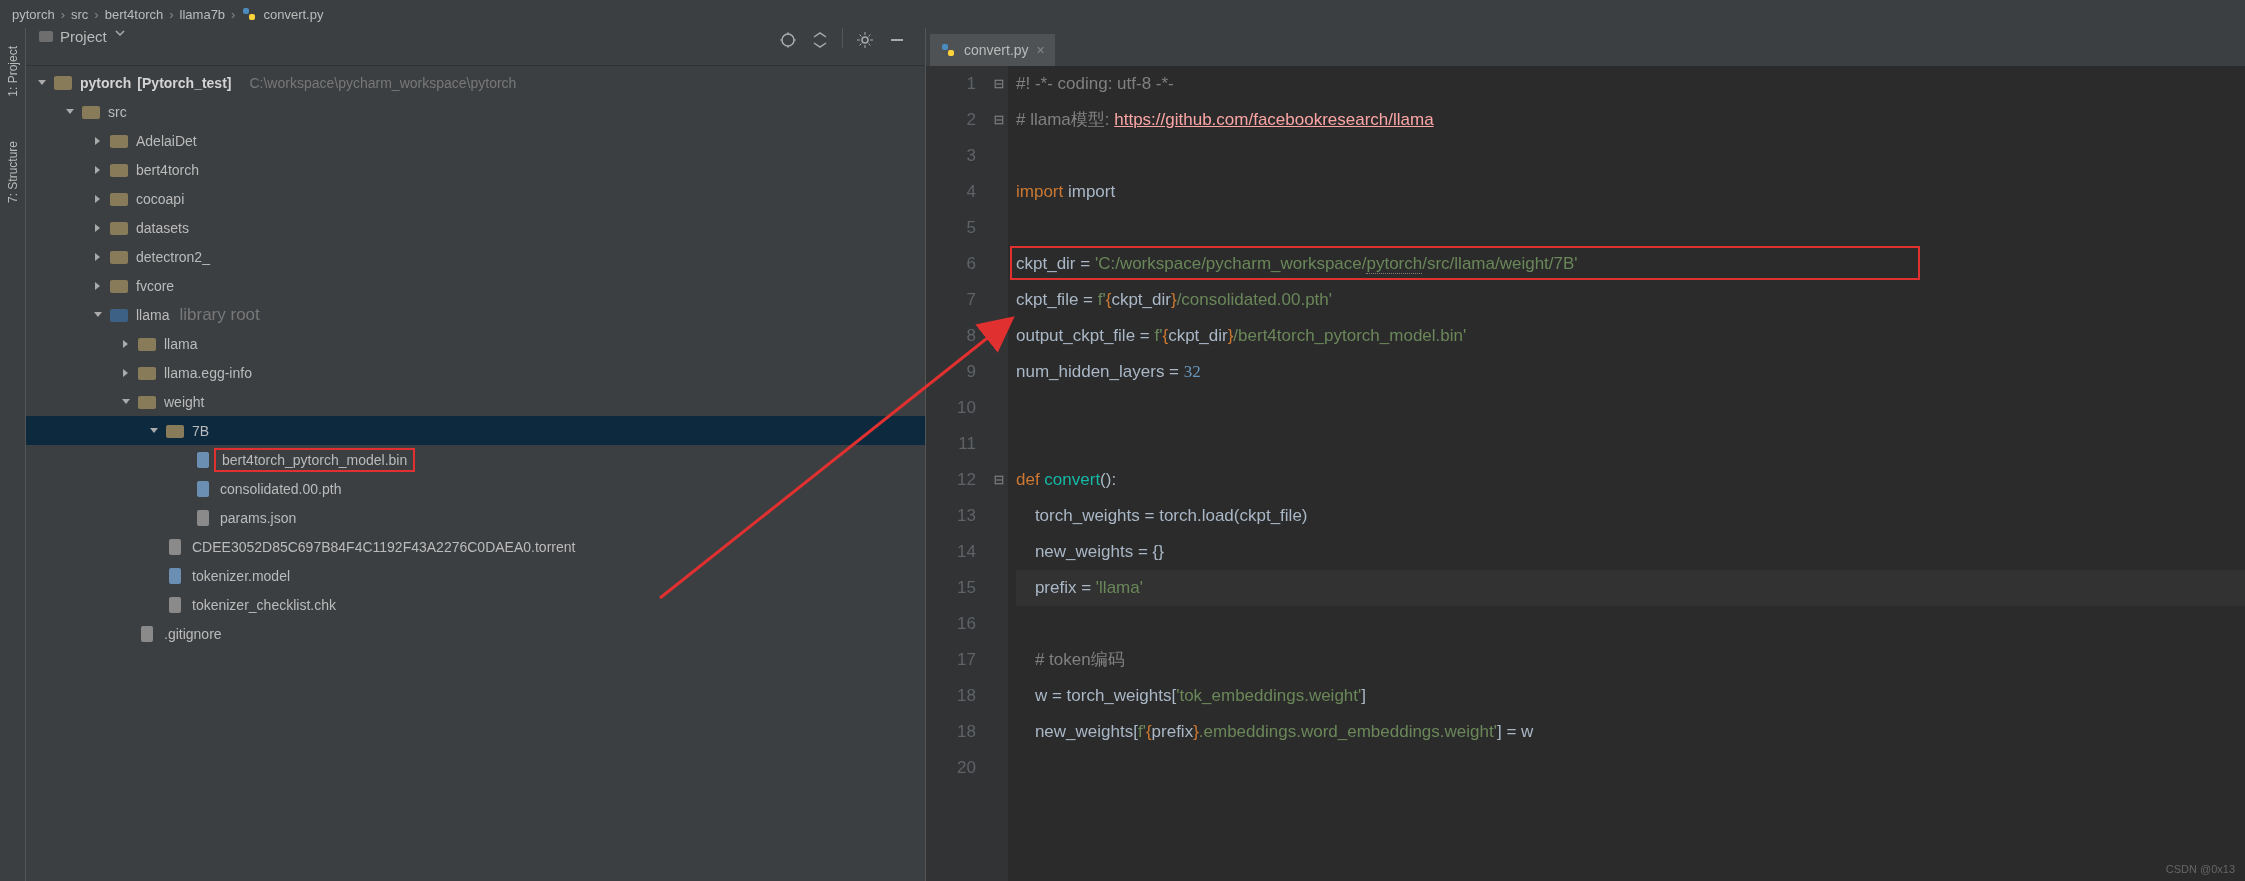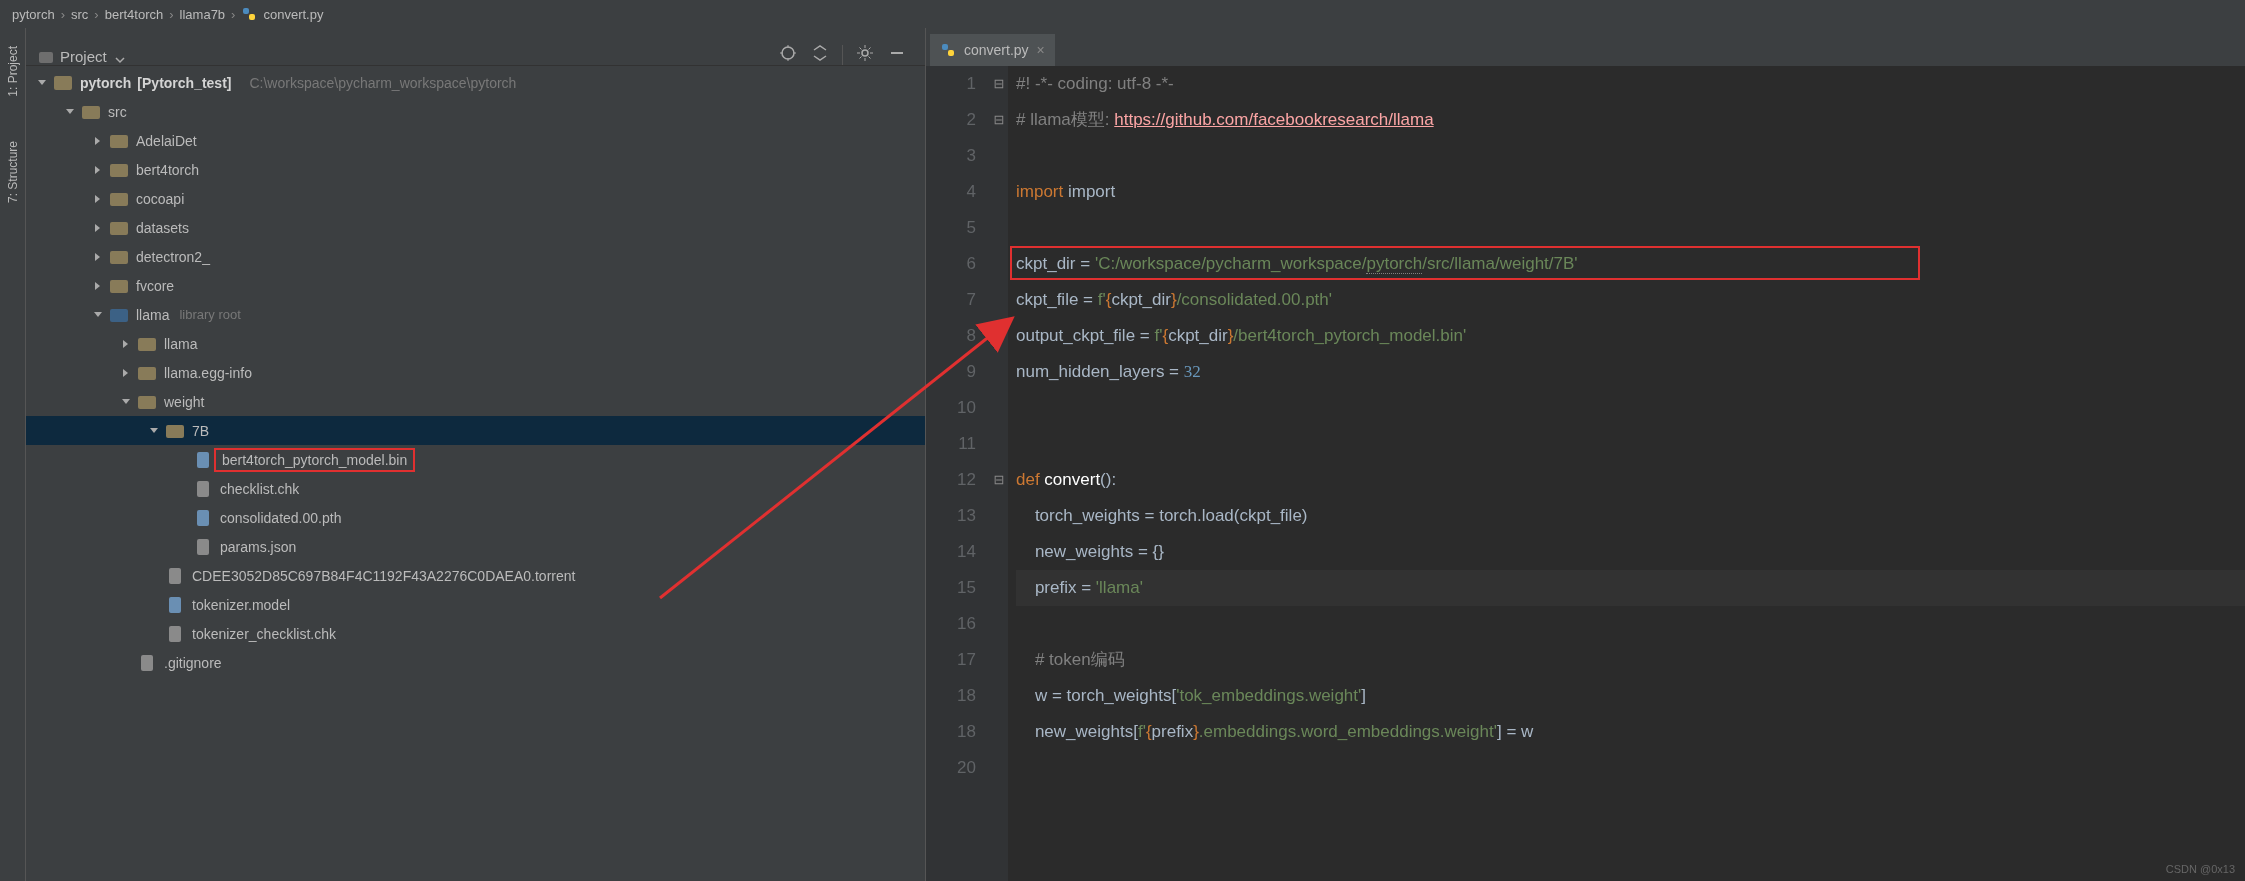--- a/index.html
+++ b/index.html
@@ -13,35 +13,35 @@
 
 
 .main { display: flex; height: calc(100% - 28px); }
 
 
 .side-tabs { width: 26px; background: #3c3f41; display: flex; flex-direction: column; align-items: center; padding-top: 8px; border-right: 1px solid #555; }
 .side-tab { writing-mode: vertical-rl; transform: rotate(180deg); color: #bbbbbb; padding: 10px 4px; font-size: 12px; display: flex; align-items: center; gap: 6px; cursor: pointer; }
 
 
 .project-panel { width: 900px; background: #3c3f41; display: flex; flex-direction: column; border-right: 1px solid #555; }
-.project-header { height: 38px; display: flex; align-items: flex-end; padding: 0 12px; border-bottom: 1px solid #323232; }
+.project-header { height: 38px; display: flex; align-items: flex-start; padding: 0 12px; border-bottom: 1px solid #323232; }
 .project-header .title { font-size: 15px; color: #bbbbbb; margin-left: 6px; }
 .project-header .spacer { flex: 1; }
 .project-header .iconbtn { width: 24px; height: 24px; margin: 0 4px; display: flex; align-items: center; justify-content: center; color: #aaa; cursor: pointer; }
 .project-header .divider { width: 1px; height: 20px; background: #555; margin: 0 6px; }
 
 .tree { flex: 1; overflow: auto; padding: 2px 0; font-size: 14px; }
 .tree-row { display: flex; align-items: center; height: 29px; white-space: nowrap; cursor: pointer; }
 .tree-row.selected { background: #0d293e; }
 .tree-row .arrow { width: 12px; height: 12px; margin-right: 6px; flex-shrink: 0; }
 .tree-row .folder-icon, .tree-row .file-icon { width: 18px; height: 18px; margin-right: 8px; flex-shrink: 0; }
 .tree-row .label { color: #bbbbbb; }
 .tree-row .label.bold { font-weight: bold; color: #d4d4d4; }
 .tree-row .label.muted { color: #787878; }
-.tree-row .label.libroot { color: #787878; font-style: normal; margin-left: 10px; font-size: 13px; }
+.tree-row .label.libroot { color: #787878; font-style: normal; margin-left: 10px; font-size: 17px; }
 .highlight-box { border: 2px solid #e03030; padding: 2px 6px; margin: -2px -6px; }
 
 
 .editor { flex: 1; display: flex; flex-direction: column; background: #2b2b2b; }
 .editor-tabs { height: 38px; background: #3c3f41; display: flex; align-items: flex-end; padding-left: 4px; }
 .editor-tab { background: #515658; height: 32px; display: flex; align-items: center; padding: 0 10px; border-radius: 0; cursor: pointer; color: #bbbbbb; font-size: 14px; }
 .editor-tab.active { background: #4e5254; }
 .editor-tab .close { margin-left: 8px; color: #888; font-size: 14px; }
 
 .code-area { flex: 1; display: flex; font-family: "JetBrains Mono", Consolas, monospace; font-size: 17px; line-height: 36px; overflow: hidden; }
@@ -50,21 +50,21 @@
 .fold-gutter { width: 18px; background: #313335; }
 .fold-gutter .fold { height:36px; color:#888; display:flex; align-items:center; justify-content:center; font-size:13px; }
 .code { flex: 1; position: relative; padding-left: 8px; }
 .code .line { height: 36px; white-space: pre; color: #a9b7c6; }
 .line.hl { background: #323232; }
 .c-comment { color: #808080; }
 .c-link { color: #fca5a5; text-decoration: underline; }
 .c-key { color: #cc7832; }
 .c-str { color: #6a8759; }
 .c-num { color: #6897bb; font-family: Liberation Serif, serif; }
-.c-func { color: #ffffff; }
+.c-func { color: #14b8a6; }
 .c-fstr { color: #cc7832; }
 .red-box { border: 2px solid #e03030; position: absolute; }
 .underline-wave { border-bottom: 1px dotted #808080; }
 
 
 .arrow-svg { position: absolute; pointer-events: none; }
 
 .watermark { position: absolute; bottom: 6px; right: 10px; font-size: 11px; color: #666; }
 </style>
 </head>
@@ -268,26 +268,20 @@
           <span class="label">7B</span>
         </div>
       <div class="tree-row" style="padding-left:168px">
           <svg class="file-icon">
             <rect x="3" y="1" width="12" height="16" rx="2" fill="#6a8fb3"></rect>
           </svg>
           <span class="highlight-box"><span class="label">bert4torch_pytorch_model.bin</span></span>
         </div>
       <div class="tree-row" style="padding-left:168px">
           <svg class="file-icon">
-            <rect x="3" y="1" width="12" height="16" rx="2" fill="#8a8a8a"></rect>
-          </svg>
-          <span class="label">checklist.chk</span>
-        </div>
-      <div class="tree-row" style="padding-left:168px">
-          <svg class="file-icon">
             <rect x="3" y="1" width="12" height="16" rx="2" fill="#6a8fb3"></rect>
           </svg>
           <span class="label">consolidated.00.pth</span>
         </div>
       <div class="tree-row" style="padding-left:168px">
           <svg class="file-icon">
             <rect x="3" y="1" width="12" height="16" rx="2" fill="#8a8a8a"></rect>
           </svg>
           <span class="label">params.json</span>
         </div>

